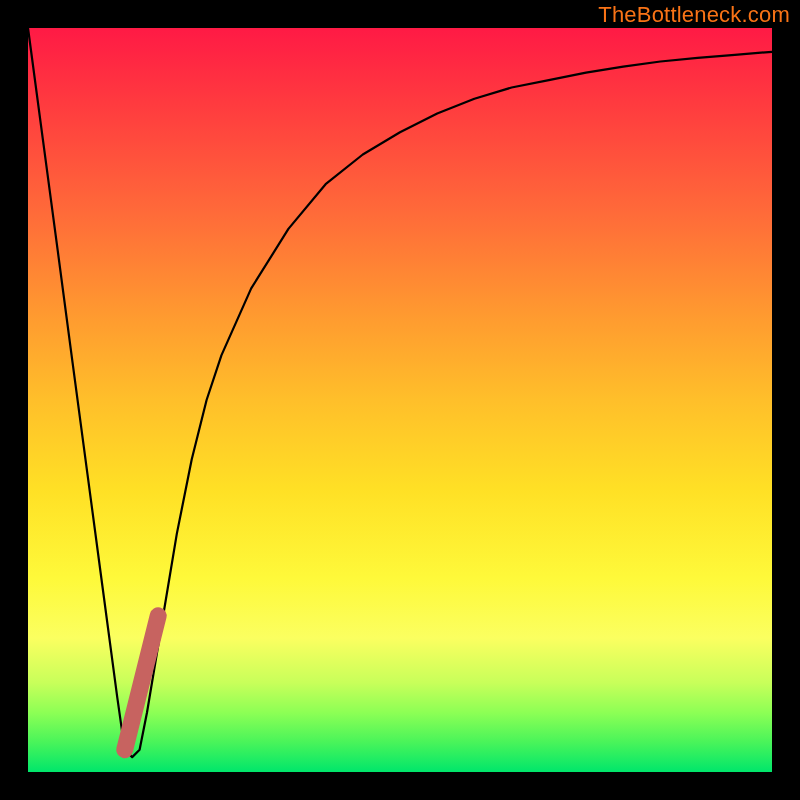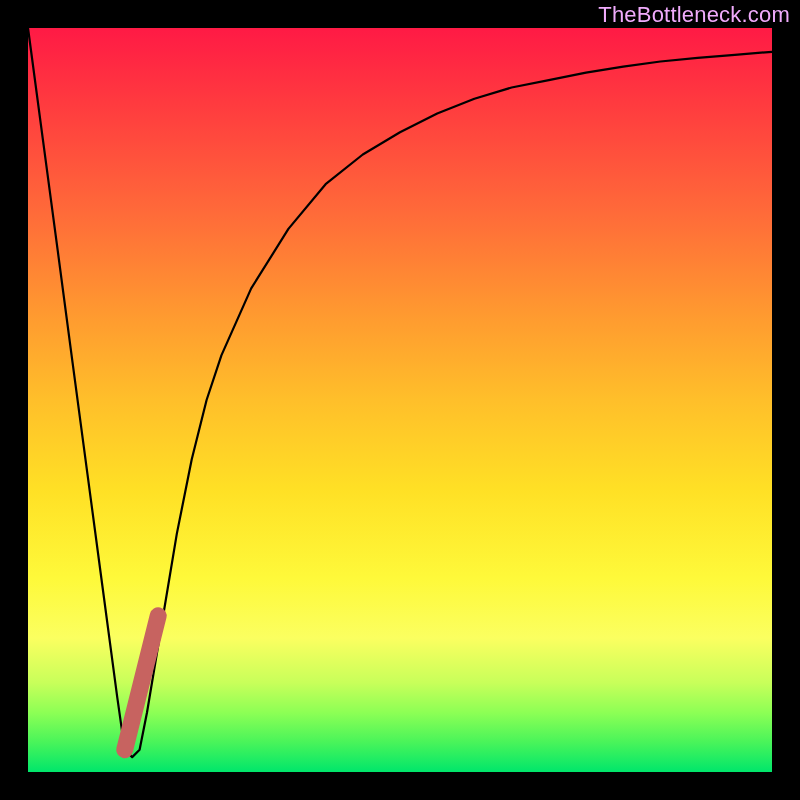--- a/index.html
+++ b/index.html
@@ -39,21 +39,21 @@
       #c8ff5a 88%,
       #8dff55 92%,
       #49f45a 96%,
       #00e66b 100%
     );
   }
   .watermark {
     position: absolute;
     top: 2px;
     right: 10px;
-    color: #f0abfc;
+    color: #f97316;
     font-size: 22px;
     font-weight: 500;
     letter-spacing: 0.2px;
     user-select: none;
   }
   svg.chart-svg {
     position: absolute;
     top: 0;
     left: 0;
   }

